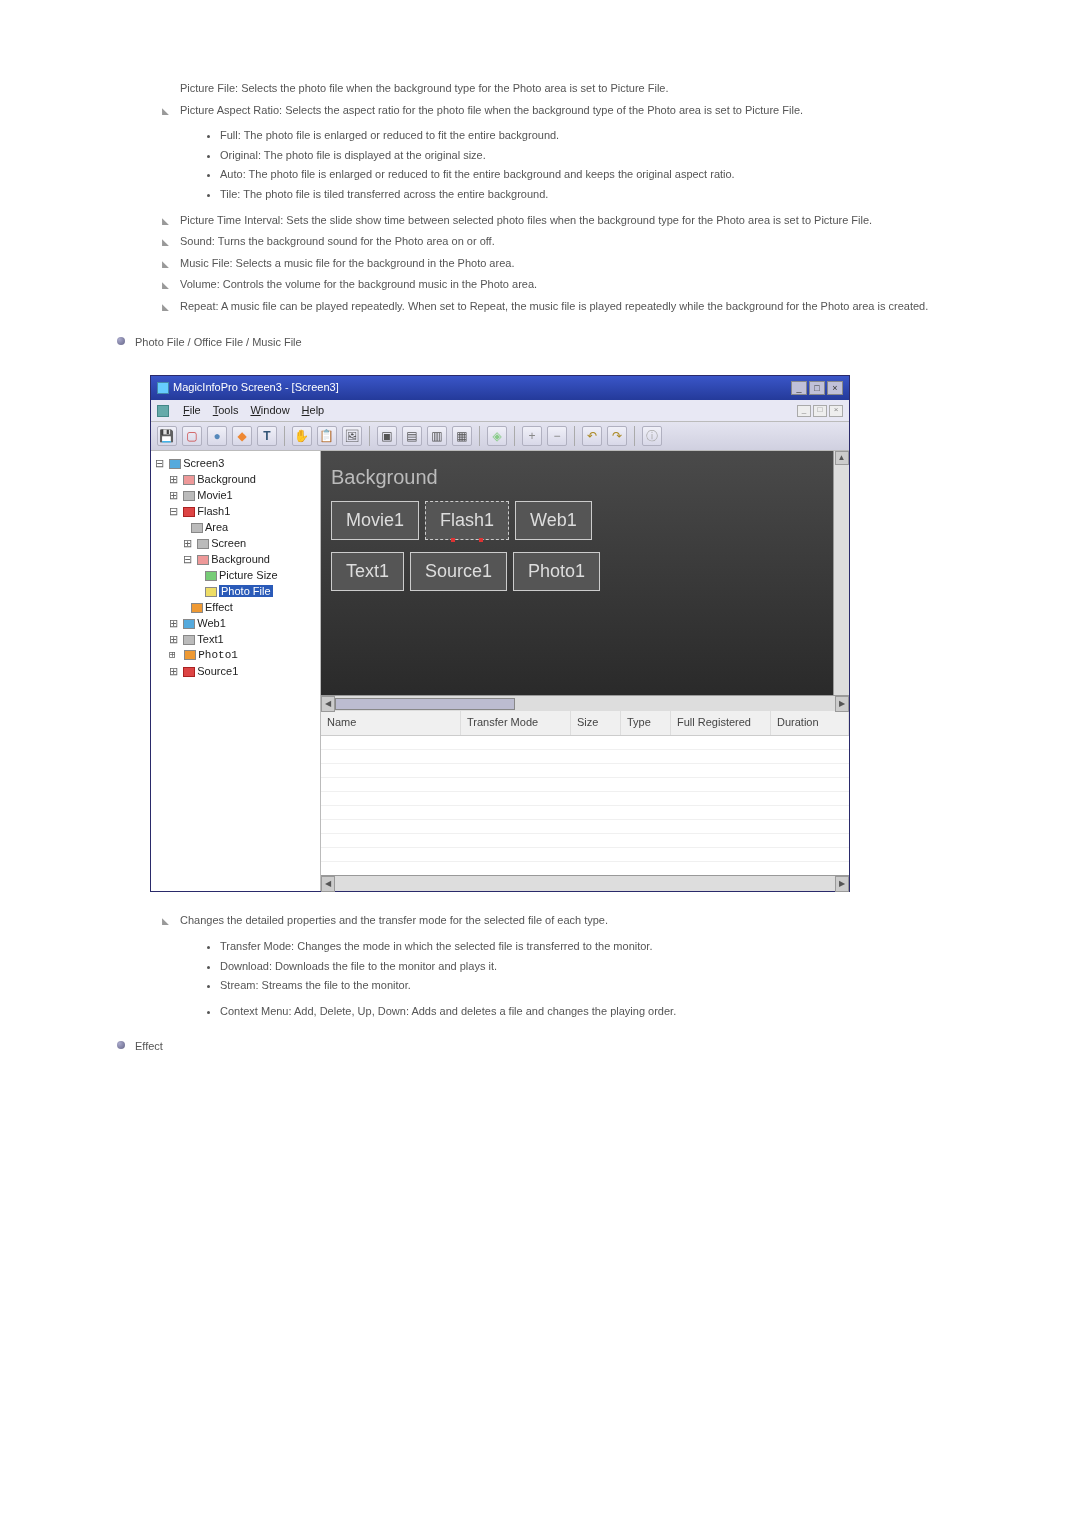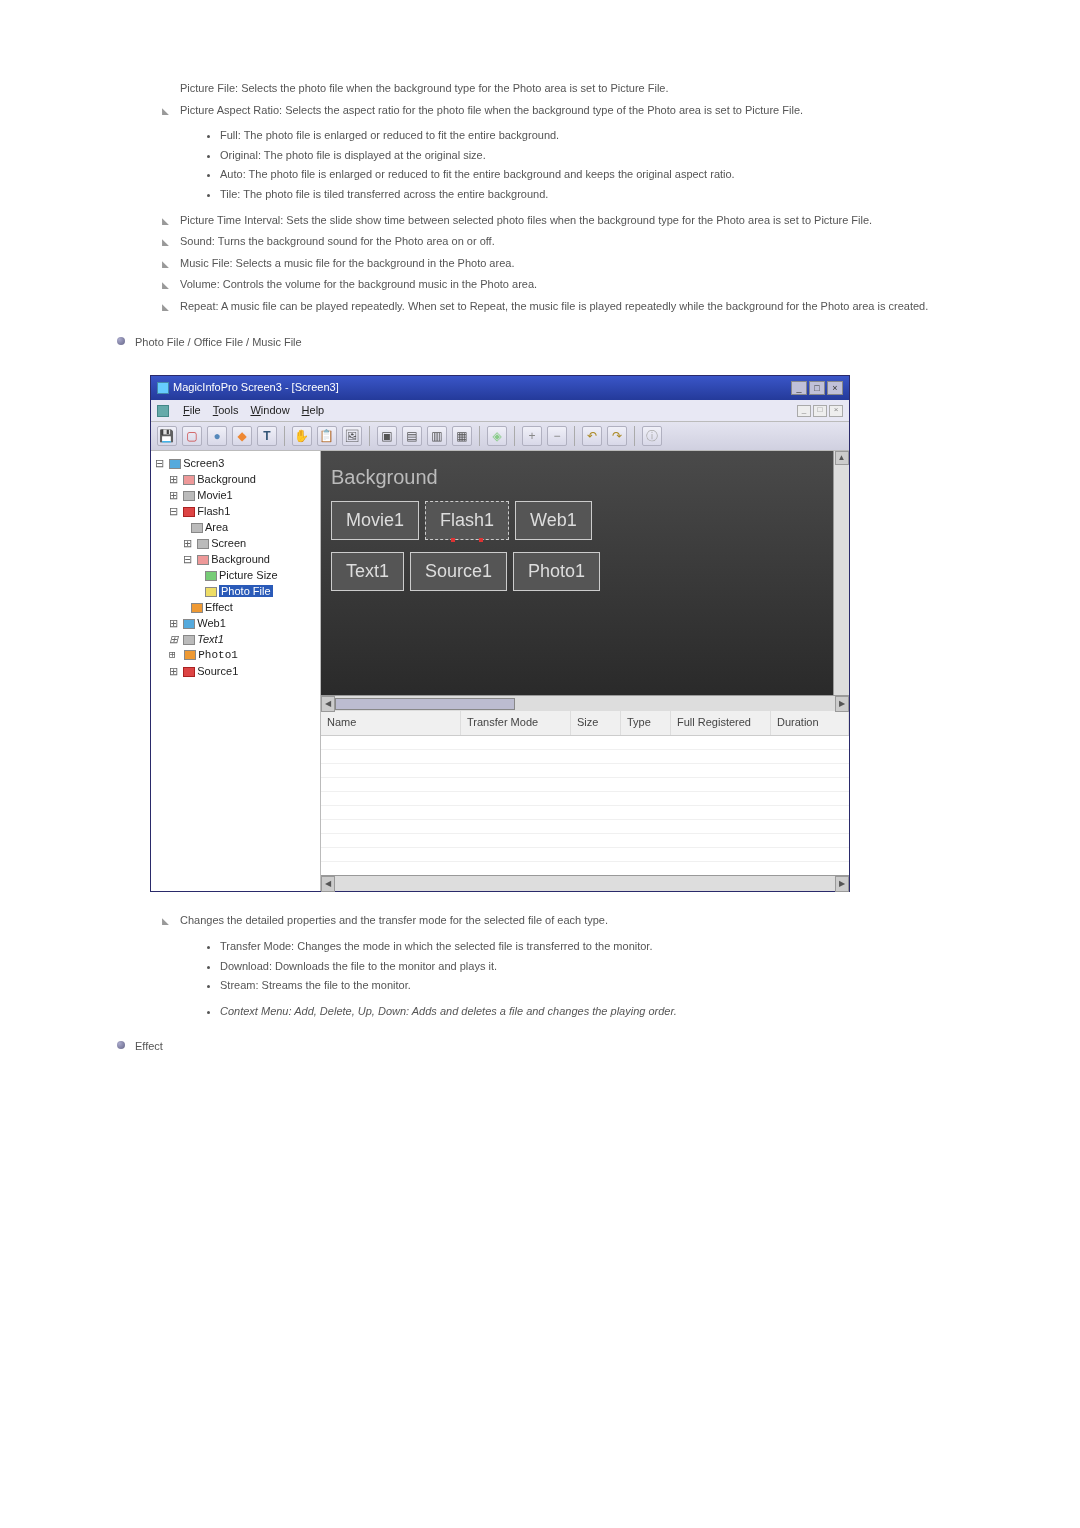--- a/index.html
+++ b/index.html
@@ -369,21 +369,21 @@
         <div class="tree-node" style="padding-left:14px;"><span class="toggle">⊞</span> <span class="tree-icon ic-pink"></span><span class="label">Background</span></div>
         <div class="tree-node" style="padding-left:14px;"><span class="toggle">⊞</span> <span class="tree-icon ic-gray"></span><span class="label">Movie1</span></div>
         <div class="tree-node" style="padding-left:14px;"><span class="toggle">⊟</span> <span class="tree-icon ic-red"></span><span class="label">Flash1</span></div>
         <div class="tree-node" style="padding-left:34px;"><span class="tree-icon ic-gray"></span><span class="label">Area</span></div>
         <div class="tree-node" style="padding-left:28px;"><span class="toggle">⊞</span> <span class="tree-icon ic-gray"></span><span class="label">Screen</span></div>
         <div class="tree-node" style="padding-left:28px;"><span class="toggle">⊟</span> <span class="tree-icon ic-pink"></span><span class="label">Background</span></div>
         <div class="tree-node" style="padding-left:48px;"><span class="tree-icon ic-green"></span><span class="label">Picture Size</span></div>
         <div class="tree-node selected" style="padding-left:48px;"><span class="tree-icon ic-yellow"></span><span class="label">Photo File</span></div>
         <div class="tree-node" style="padding-left:34px;"><span class="tree-icon ic-orange"></span><span class="label">Effect</span></div>
         <div class="tree-node" style="padding-left:14px;"><span class="toggle">⊞</span> <span class="tree-icon ic-blue"></span><span class="label">Web1</span></div>
-        <div class="tree-node" style="padding-left:14px;font-style:italic;"><span class="toggle">⊞</span> <span class="tree-icon ic-gray"></span><span class="label">Text1</span></div>
+        <div class="tree-node" style="padding-left:14px;"><span class="toggle">⊞</span> <span class="tree-icon ic-gray"></span><span class="label">Text1</span></div>
         <div class="tree-node" style="padding-left:14px;font-family:Liberation Mono, monospace;"><span class="toggle">⊞</span> <span class="tree-icon ic-orange"></span><span class="label">Photo1</span></div>
         <div class="tree-node" style="padding-left:14px;"><span class="toggle">⊞</span> <span class="tree-icon ic-red"></span><span class="label">Source1</span></div>
       </div>
 
       <div class="main-area">
         <div class="canvas-area">
           <div class="vscroll-stub">
             <div class="arrow-u">▲</div>
           </div>
           <div class="canvas-label">Background</div>
@@ -436,21 +436,21 @@
   <div class="below-screenshot">
     <div class="doc-text-item">
       <span class="arrow-icon">◣</span>
       <span>Changes the detailed properties and the transfer mode for the selected file of each type.</span>
     </div>
     <ul class="sub-list">
       <li>Transfer Mode: Changes the mode in which the selected file is transferred to the monitor.</li>
       <li>Download: Downloads the file to the monitor and plays it.</li>
       <li>Stream: Streams the file to the monitor.</li>
     </ul>
-    <ul class="sub-list" style="font-style:italic;">
+    <ul class="sub-list" style="">
       <li>Context Menu: Add, Delete, Up, Down: Adds and deletes a file and changes the playing order.</li>
     </ul>
   </div>
 
   <div class="effect-heading">
     <span class="disc-icon"></span>
     <span>Effect</span>
   </div>
 
 </div>

